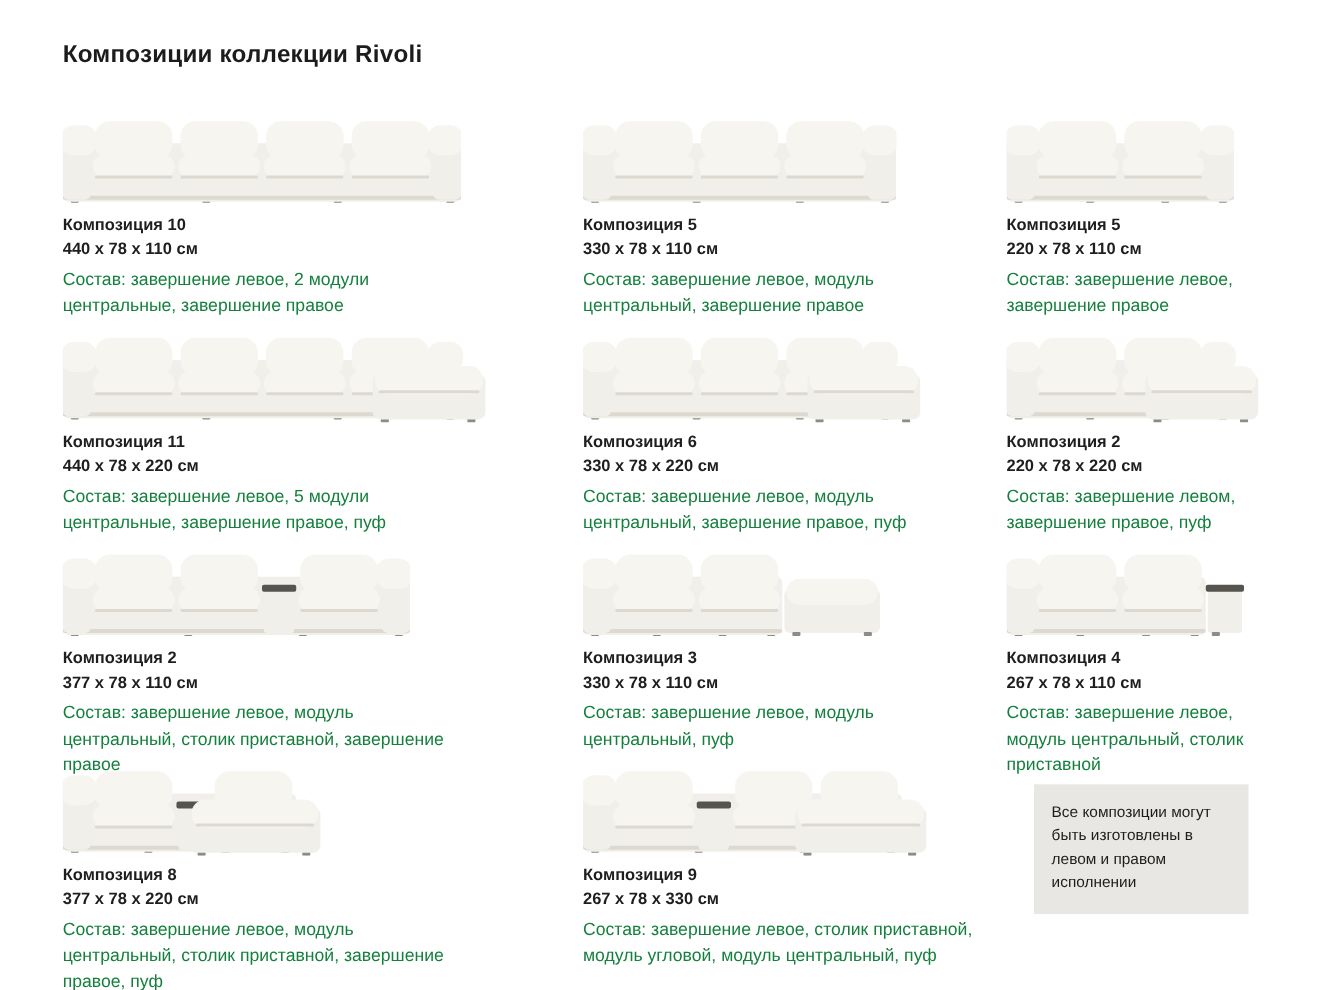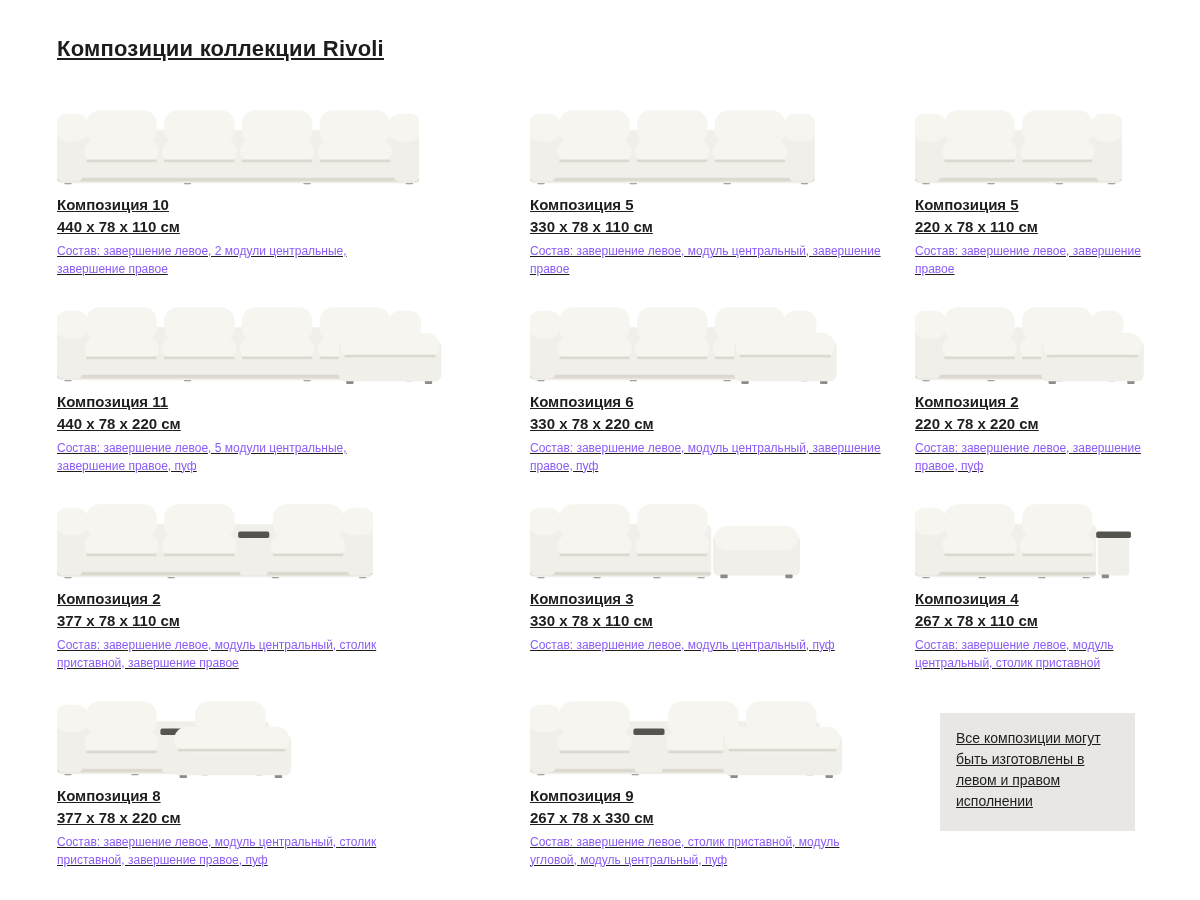--- a/index.html
+++ b/index.html
@@ -2,21 +2,21 @@
 <html><head>
 <meta charset="utf-8">
 <style>
   html,body{margin:0;padding:0;background:#ffffff;}
   body{
     width:1200px;height:900px;overflow:hidden;
     font-family:"Liberation Sans","DejaVu Sans",sans-serif;
     color:#1e1e1e;
     -webkit-font-smoothing:antialiased;
   }
-  .page{padding:36px 40px 0 57px;text-decoration:underline;}
+  .page{padding:36px 40px 0 57px;}
   h1.page-title{
     margin:0 0 28px 0;
     font-size:22px;line-height:1.2;font-weight:700;color:#1c1c1c;
     letter-spacing:.2px;
   }
   .grid{
     display:grid;
     grid-template-columns:473px 385px 1fr;
   }
   .cell{height:197px;}
@@ -28,21 +28,21 @@
   .comp-name{
     margin:0 12px 3px 0;
     font-size:15px;font-weight:700;color:#1e1e1e;line-height:1.25;
   }
   .comp-dims{
     margin:0 0 6px 0;
     font-size:15px;font-weight:700;color:#1e1e1e;line-height:1.25;
   }
   .comp-desc{
     margin:0;
-    font-size:12px;line-height:1.48;color:#8b5cf6;font-weight:400;
+    font-size:16px;line-height:1.48;color:#15803d;font-weight:400;
   }
   .col-wide .comp-desc{max-width:358px;}
   .col-narrow .comp-desc{max-width:232px;}
   .note{
     background:#e8e7e4;
     width:163px;
     margin:32px 0 0 25px;
     padding:15px 16px 19px 16px;
   }
   .note p{
@@ -237,21 +237,21 @@
             <rect x="117" y="76" width="77" height="3" rx="1.5" fill="#ded9d0"></rect>
             <rect x="146" y="102" width="8" height="4" rx="1" fill="#8b8b87"></rect>
             <rect x="232" y="102" width="8" height="4" rx="1" fill="#8b8b87"></rect>
             <rect x="138" y="58" width="112" height="45" rx="7" fill="#f1efe9"></rect>
             <rect x="140" y="50" width="108" height="28" rx="14" fill="#f7f5f0"></rect>
             <rect x="144" y="74" width="100" height="3" rx="1.5" fill="#ded9d0"></rect>
           </svg>
         </div>
       <h3 class="comp-name">Композиция 2</h3>
       <div class="comp-dims">220 x 78 x 220 см</div>
-      <p class="comp-desc">Состав: завершение левое, завершение правое, пуф</p>
+      <p class="comp-desc">Состав: завершение левом, завершение правое, пуф</p>
     </div>
 
     <div class="cell col-wide">
       <div class="sofa">
           <svg viewBox="0 0 345 106" width="315.70754716981133" height="97">
             <rect x="8" y="99" width="8" height="4" rx="1" fill="#8b8b87"></rect>
             <rect x="120.74999999999999" y="99" width="8" height="4" rx="1" fill="#8b8b87"></rect>
             <rect x="234.60000000000002" y="99" width="8" height="4" rx="1" fill="#8b8b87"></rect>
             <rect x="330" y="99" width="8" height="4" rx="1" fill="#8b8b87"></rect>
             <rect x="0" y="44" width="345" height="58" rx="6" fill="#f1efe9"></rect>

